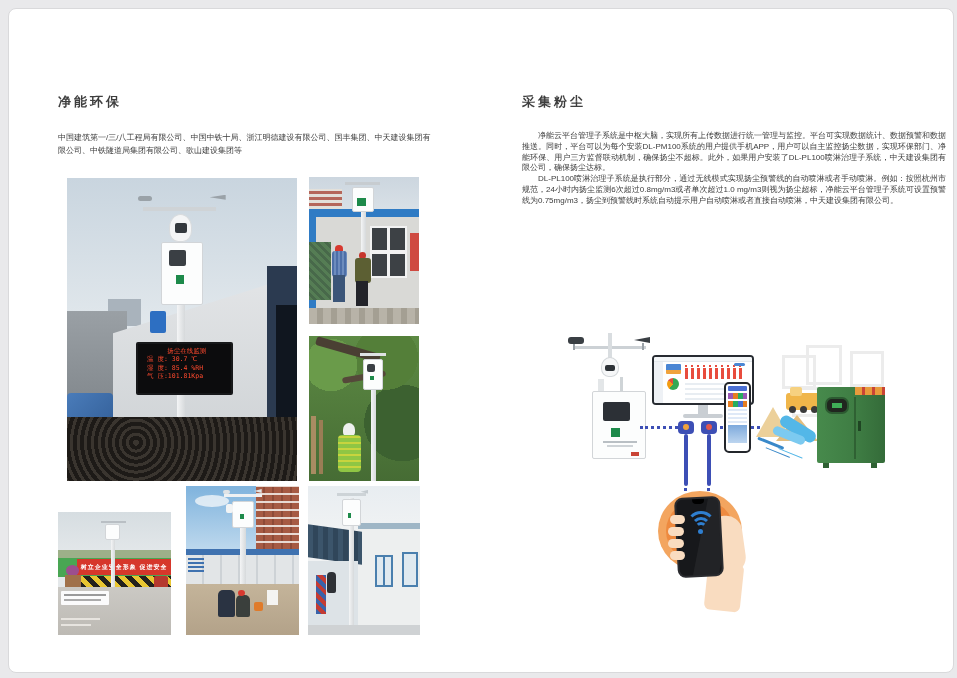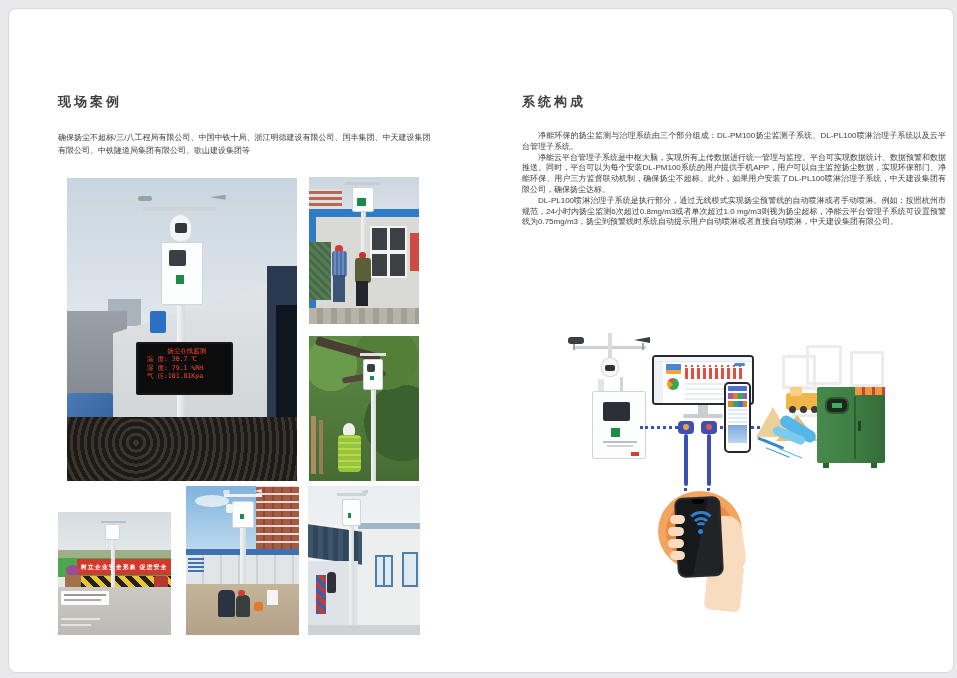--- a/index.html
+++ b/index.html
@@ -22,22 +22,22 @@
   .led{background:#0c0c0d;border:2px solid #17181a;border-radius:2px;color:#ff4a2e;font-family:"DejaVu Sans Mono",monospace;font-size:6.5px;line-height:8.5px;padding:3px 4px;box-sizing:border-box;}
   .wifi{position:absolute;}
   .wifi span{position:absolute;border:3px solid #2f7fd0;border-radius:50%;border-color:#2f7fd0 transparent transparent transparent;}
   .skin{background:#f9dcc0;}
 </style>
 </head>
 <body>
 
 <div class="page">
 
-  <h2 class="heading" style="left:49px;top:84px;margin:0;">现场案例</h2>
-  <p class="intro" style="left:49px;top:122px;width:378px;margin:0;">确保扬尘不超标/三/八工程局有限公司、中国中铁十局、浙江明德建设有限公司、国丰集团、中天建设集团有限公司、中铁隧道局集团有限公司、歌山建设集团等</p>
+  <h2 class="heading" style="left:49px;top:84px;margin:0;">净能环保</h2>
+  <p class="intro" style="left:49px;top:122px;width:378px;margin:0;">中国建筑第一/三/八工程局有限公司、中国中铁十局、浙江明德建设有限公司、国丰集团、中天建设集团有限公司、中铁隧道局集团有限公司、歌山建设集团等</p>
 
   <div class="photo" style="left:58px;top:169px;width:230px;height:303px;background:linear-gradient(#c9d5df,#e7ecef 60%);">
     <div class="abs" style="left:18%;top:40%;width:14%;height:9%;background:#a9b3bc;"></div>
     <div class="abs" style="left:0;top:44%;width:26%;height:44%;background:linear-gradient(#9aa0a5,#787e83);"></div>
     <div class="abs" style="left:20%;top:34%;width:72%;height:54%;background:linear-gradient(180deg,#e2e4e6,#cfd3d6);clip-path:polygon(0 32%,100% 0,100% 100%,0 100%);"></div>
     <div class="abs" style="left:87%;top:29%;width:13%;height:71%;background:#2b3a50;"></div>
     <div class="abs" style="left:91%;top:42%;width:9%;height:58%;background:#10161f;"></div>
     <div class="abs" style="left:36%;top:44%;width:7%;height:7%;background:#2d6fc2;border-radius:2px;"></div>
     <div class="abs pole" style="left:48%;top:36%;width:3.5%;height:64%;"></div>
     <div class="abs" style="left:33%;top:9.5%;width:32%;height:4px;background:#cfd3d6;"></div>
@@ -45,21 +45,21 @@
     <div class="abs" style="left:62%;top:5.5%;width:7%;height:5px;background:#9aa2a8;clip-path:polygon(0 50%,100% 0,100% 100%);"></div>
     <div class="abs" style="left:44.5%;top:12%;width:10%;height:9%;background:#f4f5f6;border-radius:50% 50% 40% 40%;border:1px solid #d8dbdd;box-sizing:border-box;"></div>
     <div class="abs" style="left:47%;top:15%;width:5%;height:3%;background:#33383d;border-radius:2px;"></div>
     <div class="abs cab" style="left:41%;top:21%;width:18%;height:21%;">
       <div class="abs" style="left:18%;top:12%;width:42%;height:26%;background:#3a3f44;border-radius:2px;"></div>
       <div class="abs" style="left:36%;top:52%;width:18%;height:15%;background:#1d8a4a;"></div>
     </div>
     <div class="led abs" style="left:30%;top:54%;width:42%;height:17.5%;padding-left:9px;">
       <div style="text-align:center;">扬尘在线监测</div>
       <div>温 度: 30.7 ℃</div>
-      <div>湿 度: 79.1 %RH</div>
+      <div>湿 度: 85.4 %RH</div>
       <div>气 压:101.81Kpa</div>
     </div>
     <div class="abs" style="left:0;top:71%;width:20%;height:17%;background:linear-gradient(135deg,#4a7cba,#2f5a92);border-radius:4px;"></div>
     <div class="abs" style="left:0;bottom:0;width:100%;height:21%;background:repeating-radial-gradient(circle at 30% 40%,#3a352f 0 3px,#1d1a17 3px 7px);"></div>
   </div>
 
   <div class="photo" style="left:300px;top:168px;width:110px;height:147px;background:linear-gradient(#ccd6df,#e3e8ec 40%);">
     <div class="abs" style="left:0;top:8%;width:30%;height:16%;background:repeating-linear-gradient(0deg,#b5675b 0 3px,#e3e0da 3px 6px);"></div>
     <div class="abs" style="left:0;top:22%;width:100%;height:6%;background:#2f7bc4;"></div>
     <div class="abs" style="left:0;top:27%;width:100%;height:62%;background:#d9d9d6;"></div>
@@ -148,23 +148,22 @@
     <div class="abs cab" style="left:30%;top:9%;width:17%;height:18%;">
       <div class="abs" style="left:30%;top:52%;width:22%;height:18%;background:#1d8a4a;"></div>
     </div>
     <div class="abs" style="left:26%;top:5%;width:26%;height:3px;background:#cdd3d7;"></div>
     <div class="abs" style="left:47%;top:2.5%;width:7%;height:4px;background:#c4cbd0;clip-path:polygon(0 50%,100% 0,100% 100%);"></div>
     <div class="abs" style="left:7%;top:60%;width:9%;height:26%;background:repeating-linear-gradient(45deg,#3b62a8 0 4px,#c23b34 4px 8px);"></div>
     <div class="abs" style="left:17%;top:58%;width:8%;height:14%;background:#2e3136;border-radius:4px 4px 2px 2px;"></div>
     <div class="abs" style="left:0;bottom:0;width:100%;height:7%;background:#cfd2d4;"></div>
   </div>
 
-  <h2 class="heading" style="left:513px;top:84px;margin:0;">系统构成</h2>
+  <h2 class="heading" style="left:513px;top:84px;margin:0;">采集粉尘</h2>
   <div class="paras" style="left:513px;top:122px;width:424px;">
-    <p>净能环保的扬尘监测与治理系统由三个部分组成：DL-PM100扬尘监测子系统、DL-PL100喷淋治理子系统以及云平台管理子系统。</p>
     <p>净能云平台管理子系统是中枢大脑，实现所有上传数据进行统一管理与监控。平台可实现数据统计、数据预警和数据推送。同时，平台可以为每个安装DL-PM100系统的用户提供手机APP，用户可以自主监控扬尘数据，实现环保部门、净能环保、用户三方监督联动机制，确保扬尘不超标。此外，如果用户安装了DL-PL100喷淋治理子系统，中天建设集团有限公司，确保扬尘达标。</p>
     <p>DL-PL100喷淋治理子系统是执行部分，通过无线模式实现扬尘预警线的自动喷淋或者手动喷淋。例如：按照杭州市规范，24小时内扬尘监测6次超过0.8mg/m3或者单次超过1.0 mg/m3则视为扬尘超标，净能云平台管理子系统可设置预警线为0.75mg/m3，扬尘到预警线时系统自动提示用户自动喷淋或者直接自动喷淋，中天建设集团有限公司。</p>
   </div>
 
   <div class="abs" style="left:545px;top:322px;width:392px;height:295px;">
 
     <div class="abs" style="left:10px;top:2px;width:90px;height:130px;">
       <div class="abs" style="left:10px;top:13px;width:72px;height:3px;background:#ccd1d5;"></div>
       <div class="abs" style="left:4px;top:4px;width:16px;height:7px;background:#3a3f44;border-radius:3px;"></div>
       <div class="abs" style="left:9px;top:11px;width:2px;height:6px;background:#9aa1a7;"></div>

